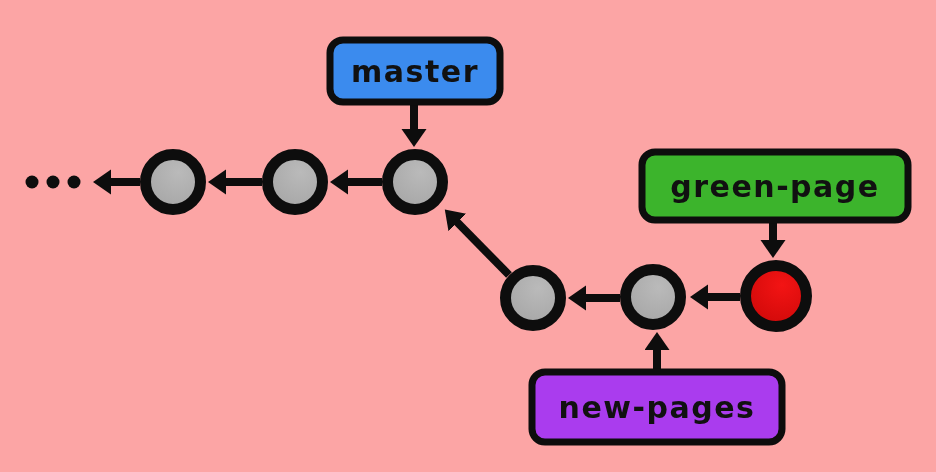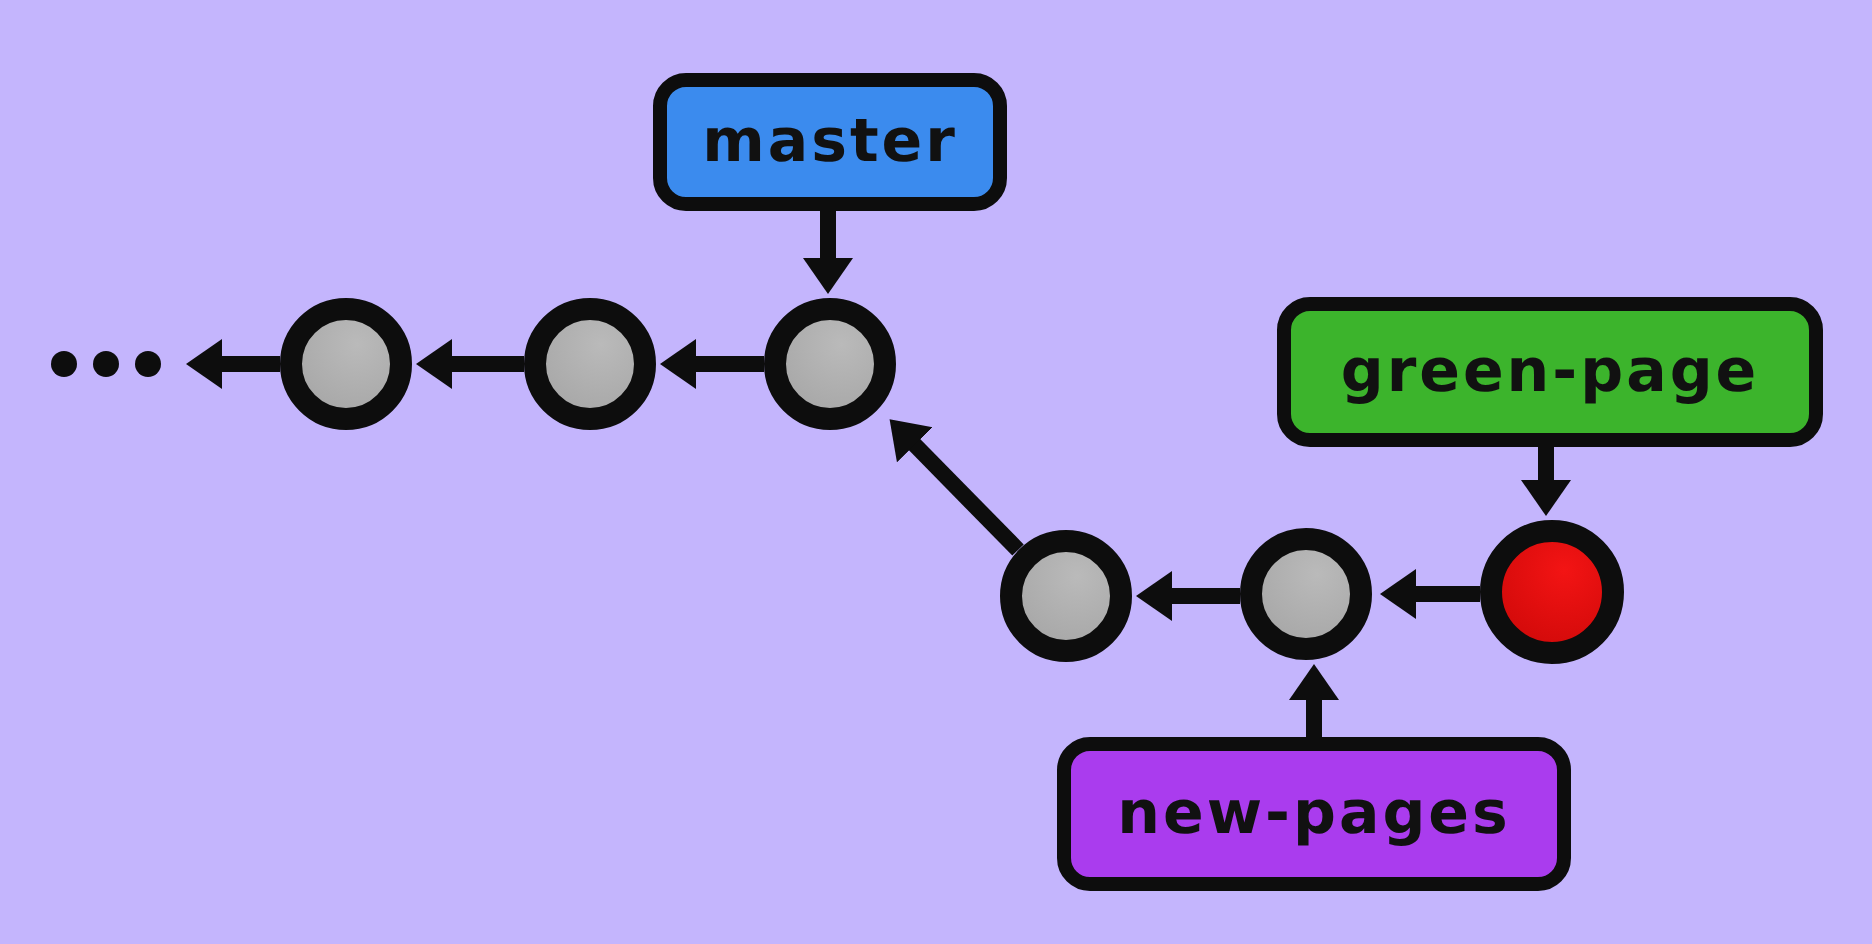--- a/index.html
+++ b/index.html
@@ -1,16 +1,16 @@
 <!DOCTYPE html>
 <html><head>
 <meta charset="utf-8">
 <style>
   html, body { margin: 0; padding: 0; background: #ffffff; }
-  .stage { position: relative; width: 936px; height: 472px; background: #c4b5fd; overflow: hidden; }
+  .stage { position: relative; width: 936px; height: 472px; background: #fca5a5; overflow: hidden; }
   svg { display: block; }
   .edge { stroke: #0d0d0d; stroke-width: 8; fill: none; }
   .node { stroke: #0d0d0d; }
   .dot  { fill: #0d0d0d; }
   .label-box { stroke: #0d0d0d; stroke-width: 7; }
   .label-text {
     font-family: "DejaVu Sans", sans-serif;
     font-weight: bold;
     font-size: 30px;
     letter-spacing: 1.5px;

